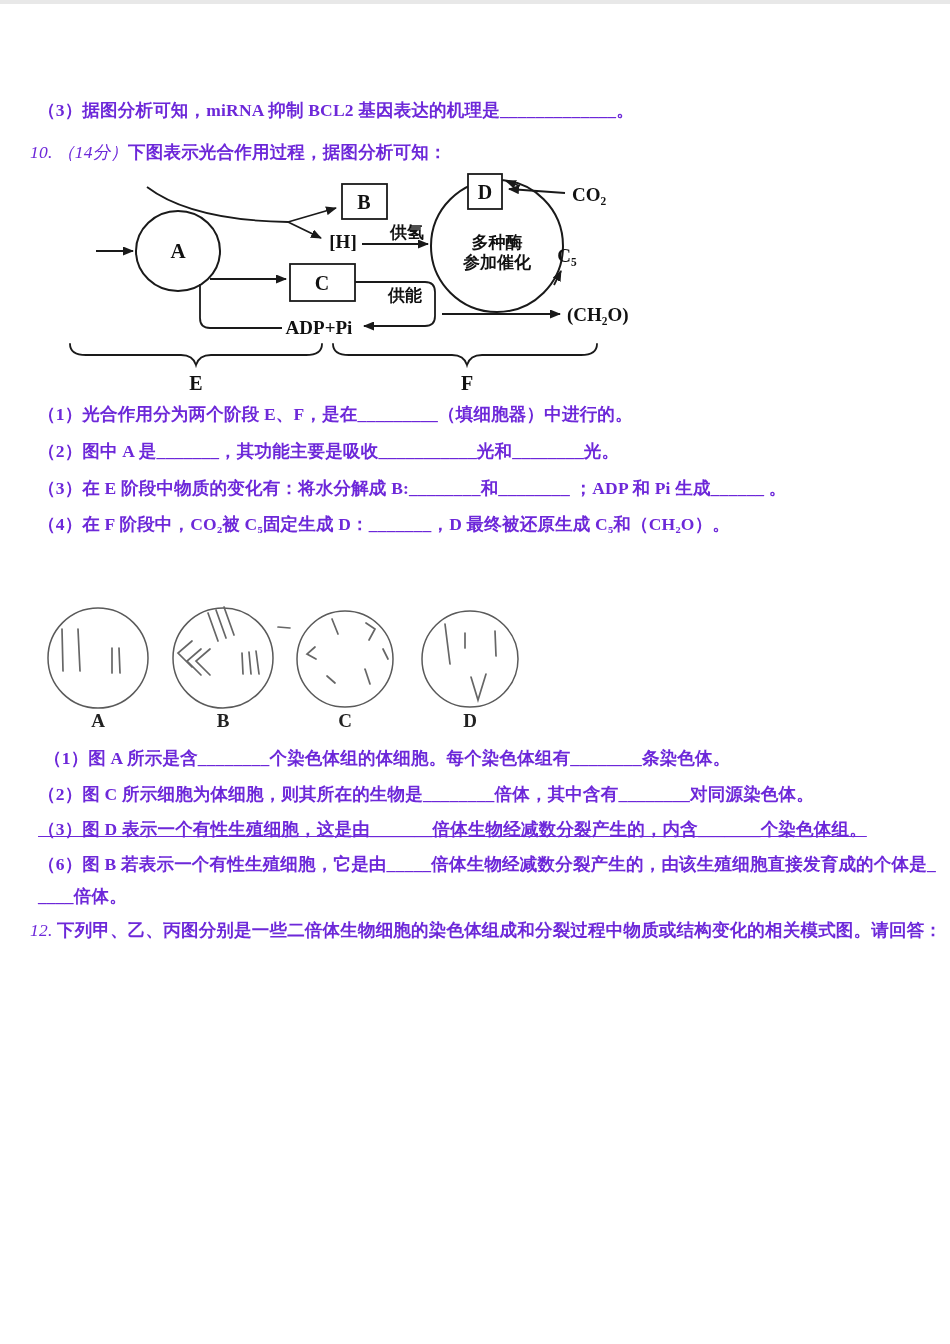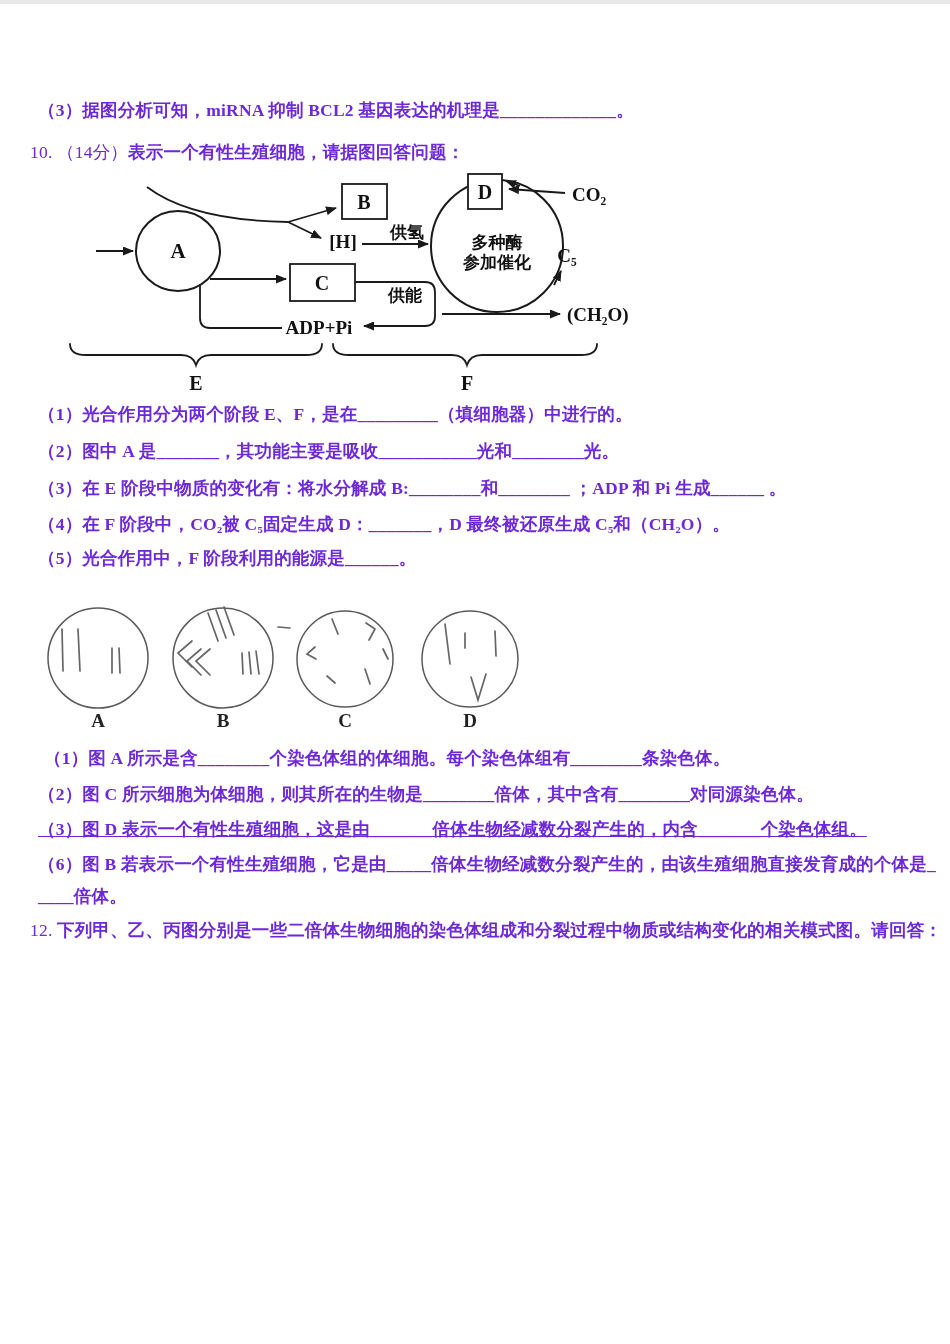--- a/index.html
+++ b/index.html
@@ -2,21 +2,21 @@
 <html><head>
 <meta charset="utf-8">
 <style>
   html,body{margin:0;padding:0;background:#e8e8e8;}
   .page{
     position:relative;width:950px;height:1344px;background:#ffffff;
     font-family:"Liberation Serif","DejaVu Serif",serif;color:#6d28d9;
     overflow:hidden;margin:4px auto;
   }
   .tl{position:absolute;font-size:17.5px;font-weight:700;white-space:pre;letter-spacing:.2px;line-height:22px;}
-  .wnorm{font-weight:400;}
+  .wnorm{font-weight:400;font-style:italic;}
   .l-q9   {left:38px; top:95px;}
   .l-q10h {left:30px; top:137px;}
   .l-q10i1{left:38px; top:399px;font-family:Liberation Serif, serif;}
   .l-q10i2{left:38px; top:436px;}
   .l-q10i3{left:38px; top:473px;}
   .l-q10i4{left:38px; top:509px;}
   .l-q10i5{left:38px; top:543px;}
   .l-q11h {left:30px; top:571px;}
   .l-q11i1{left:44px; top:743px;}
   .l-q11i2{left:38px; top:779px;}
@@ -35,21 +35,21 @@
   .d11 text{fill:#222;font-family:"Liberation Serif","DejaVu Serif",serif;font-weight:700;font-size:19px;}
   .artifact{stroke:#b5b5b5;stroke-width:1.4;}
 </style>
 </head>
 <body>
 
 <div class="page">
 
   <div class="tl l-q9">（3）据图分析可知，miRNA 抑制 BCL2 基因表达的机理是_____________。</div>
 
-  <div class="tl l-q10h"><span class="wnorm">10. </span><span class="wnorm">（14分）</span><span>表示一个有性生殖细胞，请据图回答问题：</span></div>
+  <div class="tl l-q10h"><span class="wnorm">10. </span><span class="wnorm">（14分）</span><span>下图表示光合作用过程，据图分析可知：</span></div>
 
   <svg class="d10" style="left:40px;top:160px;width:620px;height:235px" viewBox="0 0 620 235">
     <defs>
       <marker id="ah" markerUnits="userSpaceOnUse" markerWidth="11" markerHeight="9" refX="10" refY="4.5" orient="auto">
         <path d="M0,0 L11,4.5 L0,9 Z" style="fill:#1a1a1a;stroke:none"></path>
       </marker>
     </defs>
 
     <path d="M107,23 C140,48 190,57 248,58"></path>
     <line x1="248" y1="58" x2="296" y2="44" marker-end="url(#ah)"></line>
@@ -99,21 +99,20 @@
     <path class="brace" d="M30,180 Q30,191 46,191 L141,191 Q153,191 156,201 Q159,191 171,191 L266,191 Q282,191 282,180"></path>
     <path class="brace" d="M293,180 Q293,191 309,191 L412,191 Q424,191 427,201 Q430,191 442,191 L541,191 Q557,191 557,180"></path>
     <text x="156" y="226" text-anchor="middle" font-size="20">E</text>
     <text x="427" y="226" text-anchor="middle" font-size="20">F</text>
   </svg>
 
   <div class="tl l-q10i1">（1）光合作用分为两个阶段 E、F，是在_________（填细胞器）中进行的。</div>
   <div class="tl l-q10i2">（2）图中 A 是_______，其功能主要是吸收___________光和________光。</div>
   <div class="tl l-q10i3">（3）在 E 阶段中物质的变化有：将水分解成 B:________和________ ；ADP 和 Pi 生成______ 。</div>
   <div class="tl l-q10i4">（4）在 F 阶段中，CO₂被 C₅固定生成 D：_______，D 最终被还原生成 C₅和（CH₂O）。</div>
-  <div class="tl l-q10i5">（5）光合作用中，F 阶段利用的能源是______。</div>
 
 
   <svg class="d11" style="left:30px;top:597px;width:500px;height:140px" viewBox="0 0 500 140">
 
     <circle cx="68" cy="57" r="50"></circle>
     <g>
       <line x1="32" y1="28" x2="33" y2="70"></line>
       <line x1="48" y1="28" x2="50" y2="70"></line>
       <line x1="82" y1="47" x2="82" y2="72"></line>
       <line x1="89" y1="47" x2="90" y2="72"></line>

